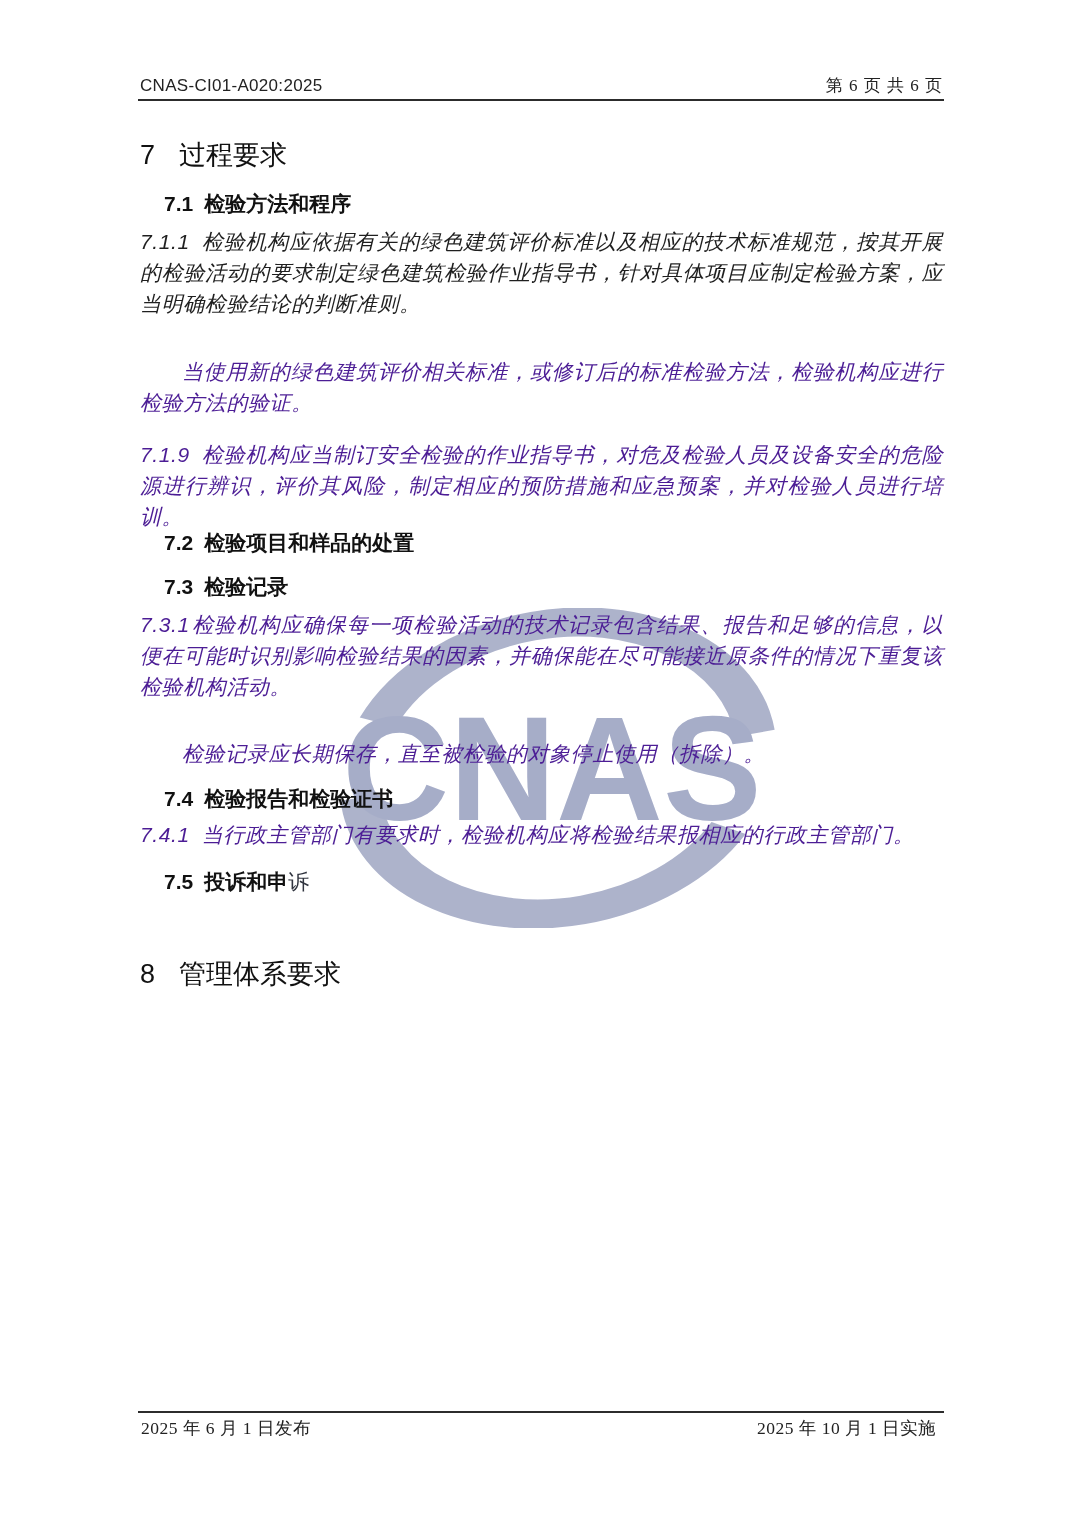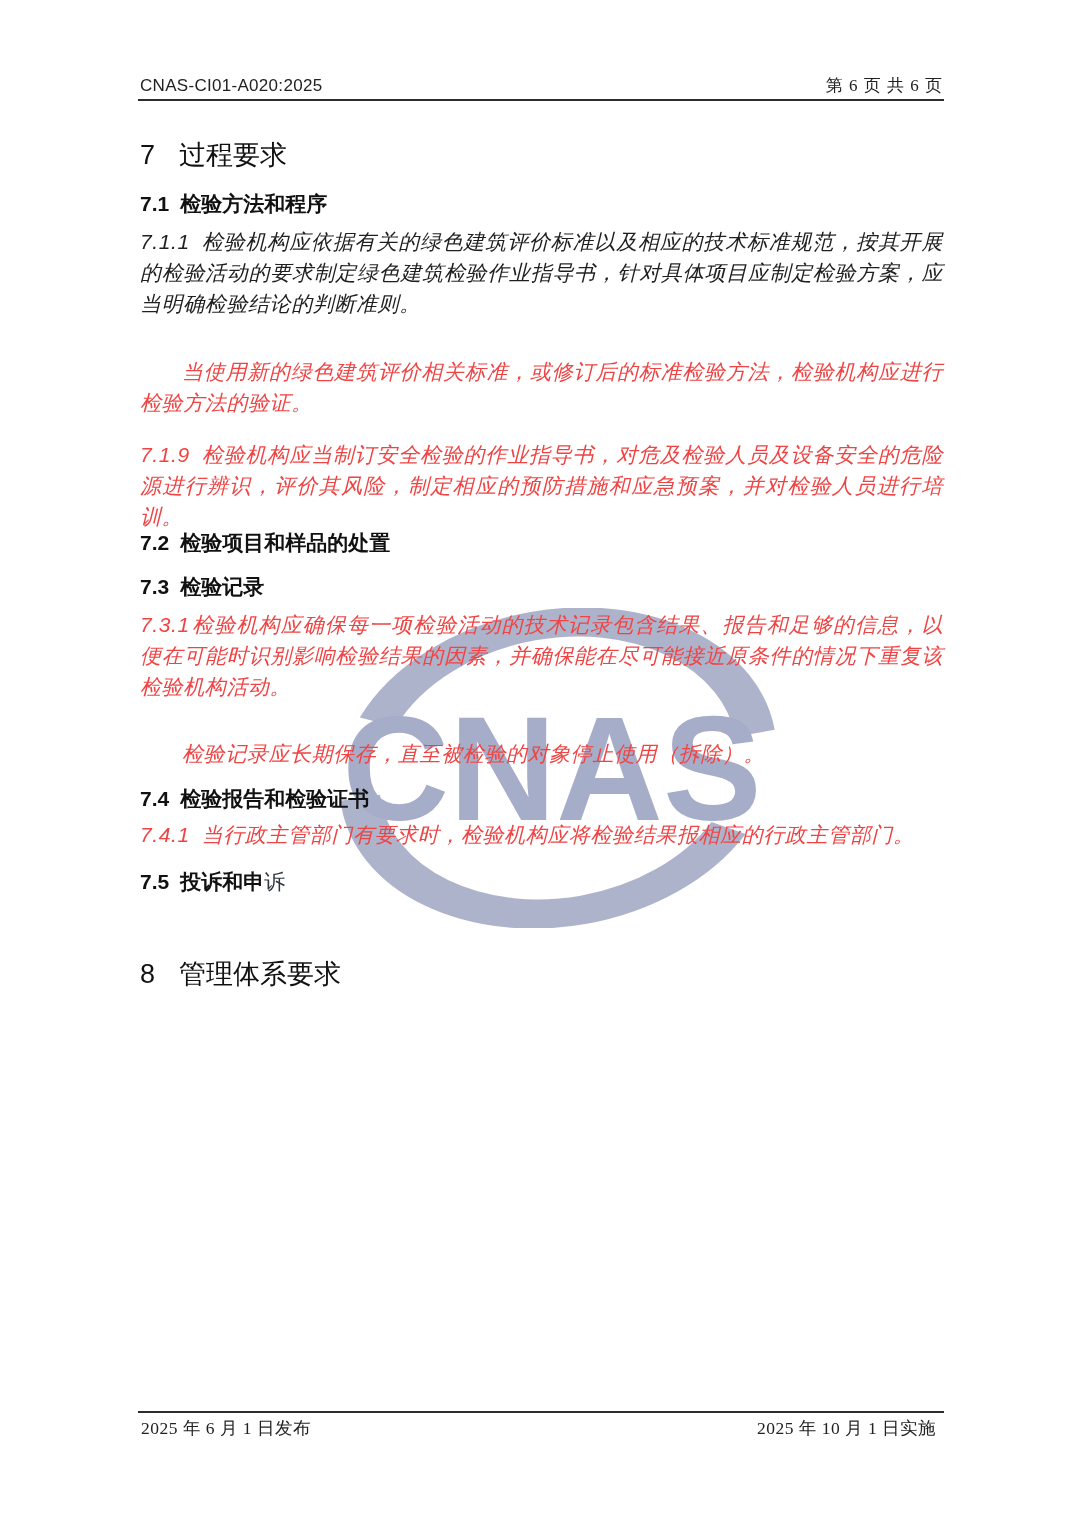--- a/index.html
+++ b/index.html
@@ -50,42 +50,42 @@
     font-family: "Liberation Sans", sans-serif;
   }
   .h1 .num { margin-right: 24px; }
   .h2 {
     font-size: 21px;
     font-weight: bold;
     line-height: 26px;
     color: #111;
     font-family: "Liberation Sans", sans-serif;
   }
-  .h2 .num { margin-right: 11px; }
+  .h2 .num { margin-right: 11px; margin-left: 24px; }
   .h2 .light { font-weight: normal; color: #30343f; }
   .b-h7  { top: 139px; }
   .b-s71 { top: 191px; }
   .b-s72 { top: 530px; }
   .b-s73 { top: 574px; }
   .b-s74 { top: 786px; }
   .b-s75 { top: 869px; }
   .b-s76 { top: 914px; }
   .b-h8  { top: 958px; }
 
   
   .para {
     font-size: 21px;
     line-height: 31px;
     letter-spacing: 0.6px;
     text-align: justify;
     color: #1f1f1f;
     font-style: italic;
   }
   .para.sans  { font-family: "Liberation Sans", sans-serif; }
-  .para.serif { font-family: "Liberation Serif", serif; color: #ef4444; }
+  .para.serif { font-family: "Liberation Serif", serif; color: #4c1d95; }
   .para .num  { font-family: "Liberation Sans", sans-serif; margin-right: 12px; }
   .para .num.tight { margin-right: 2px; }
   .para.indent { text-indent: 2em; }
   .b-p711     { top: 226px; }
   .b-pnewstd  { top: 357px; }
   .b-p719     { top: 439px; }
   .b-p731     { top: 609px; }
   .b-precord  { top: 739px; }
   .b-p741     { top: 819px; }
 

